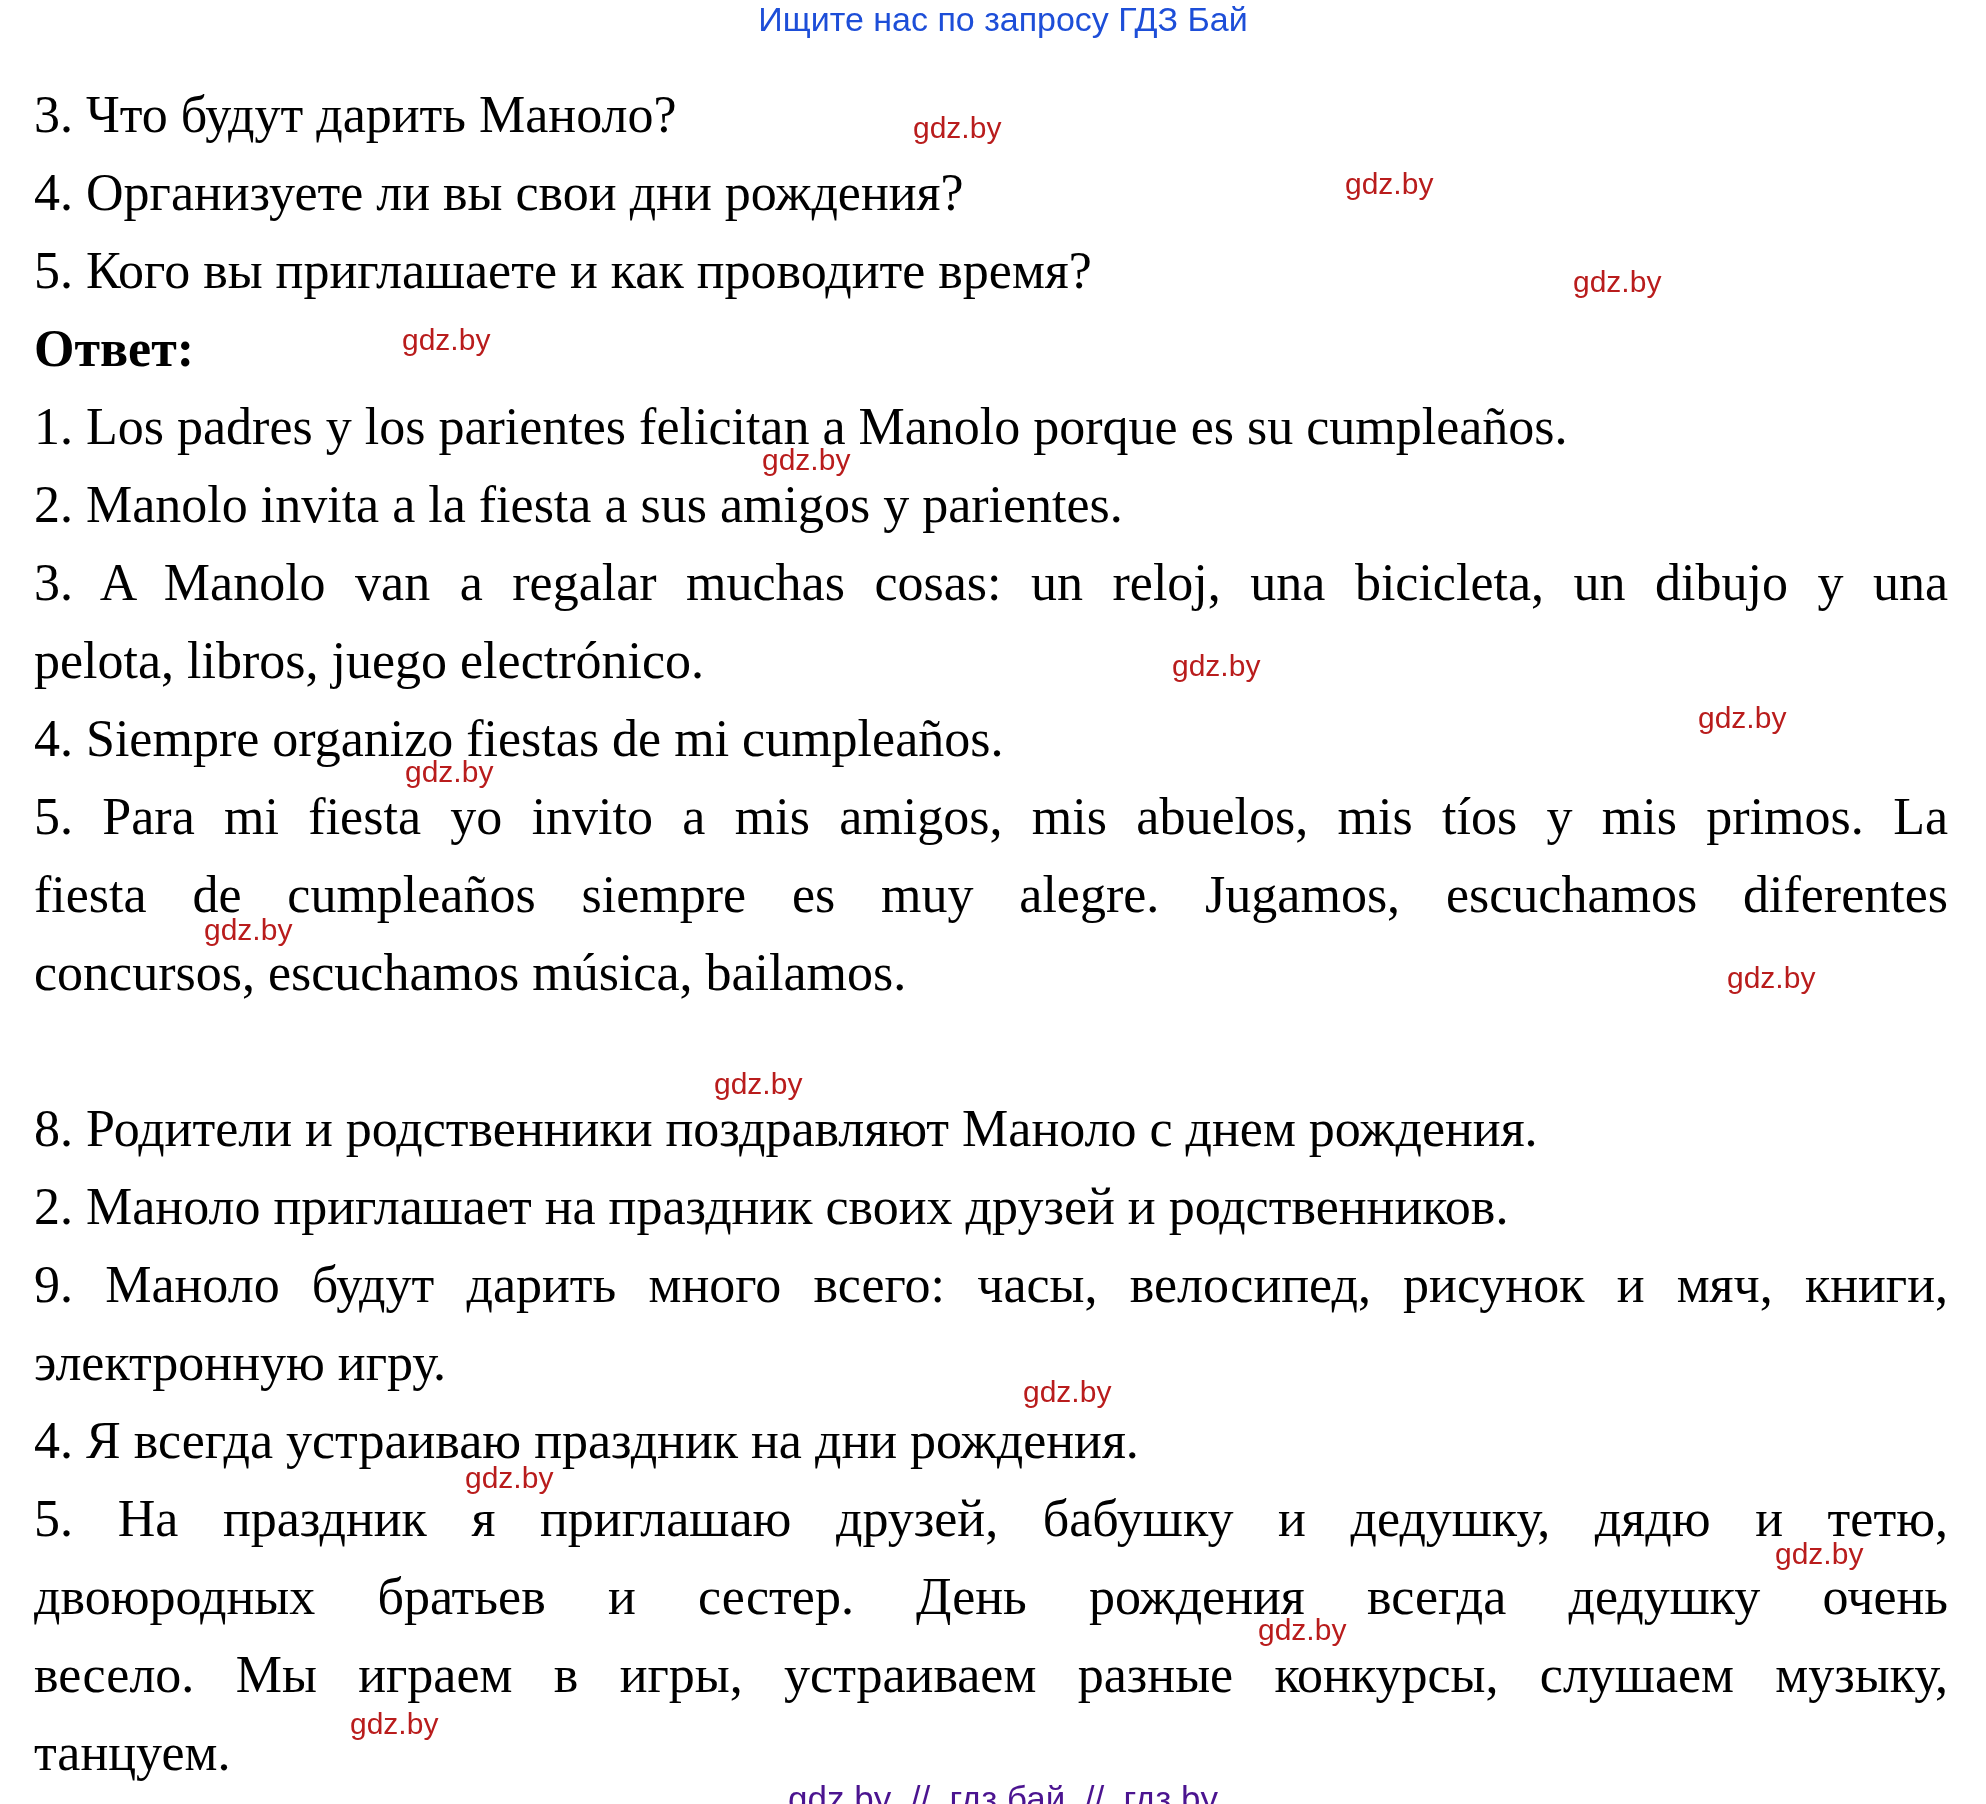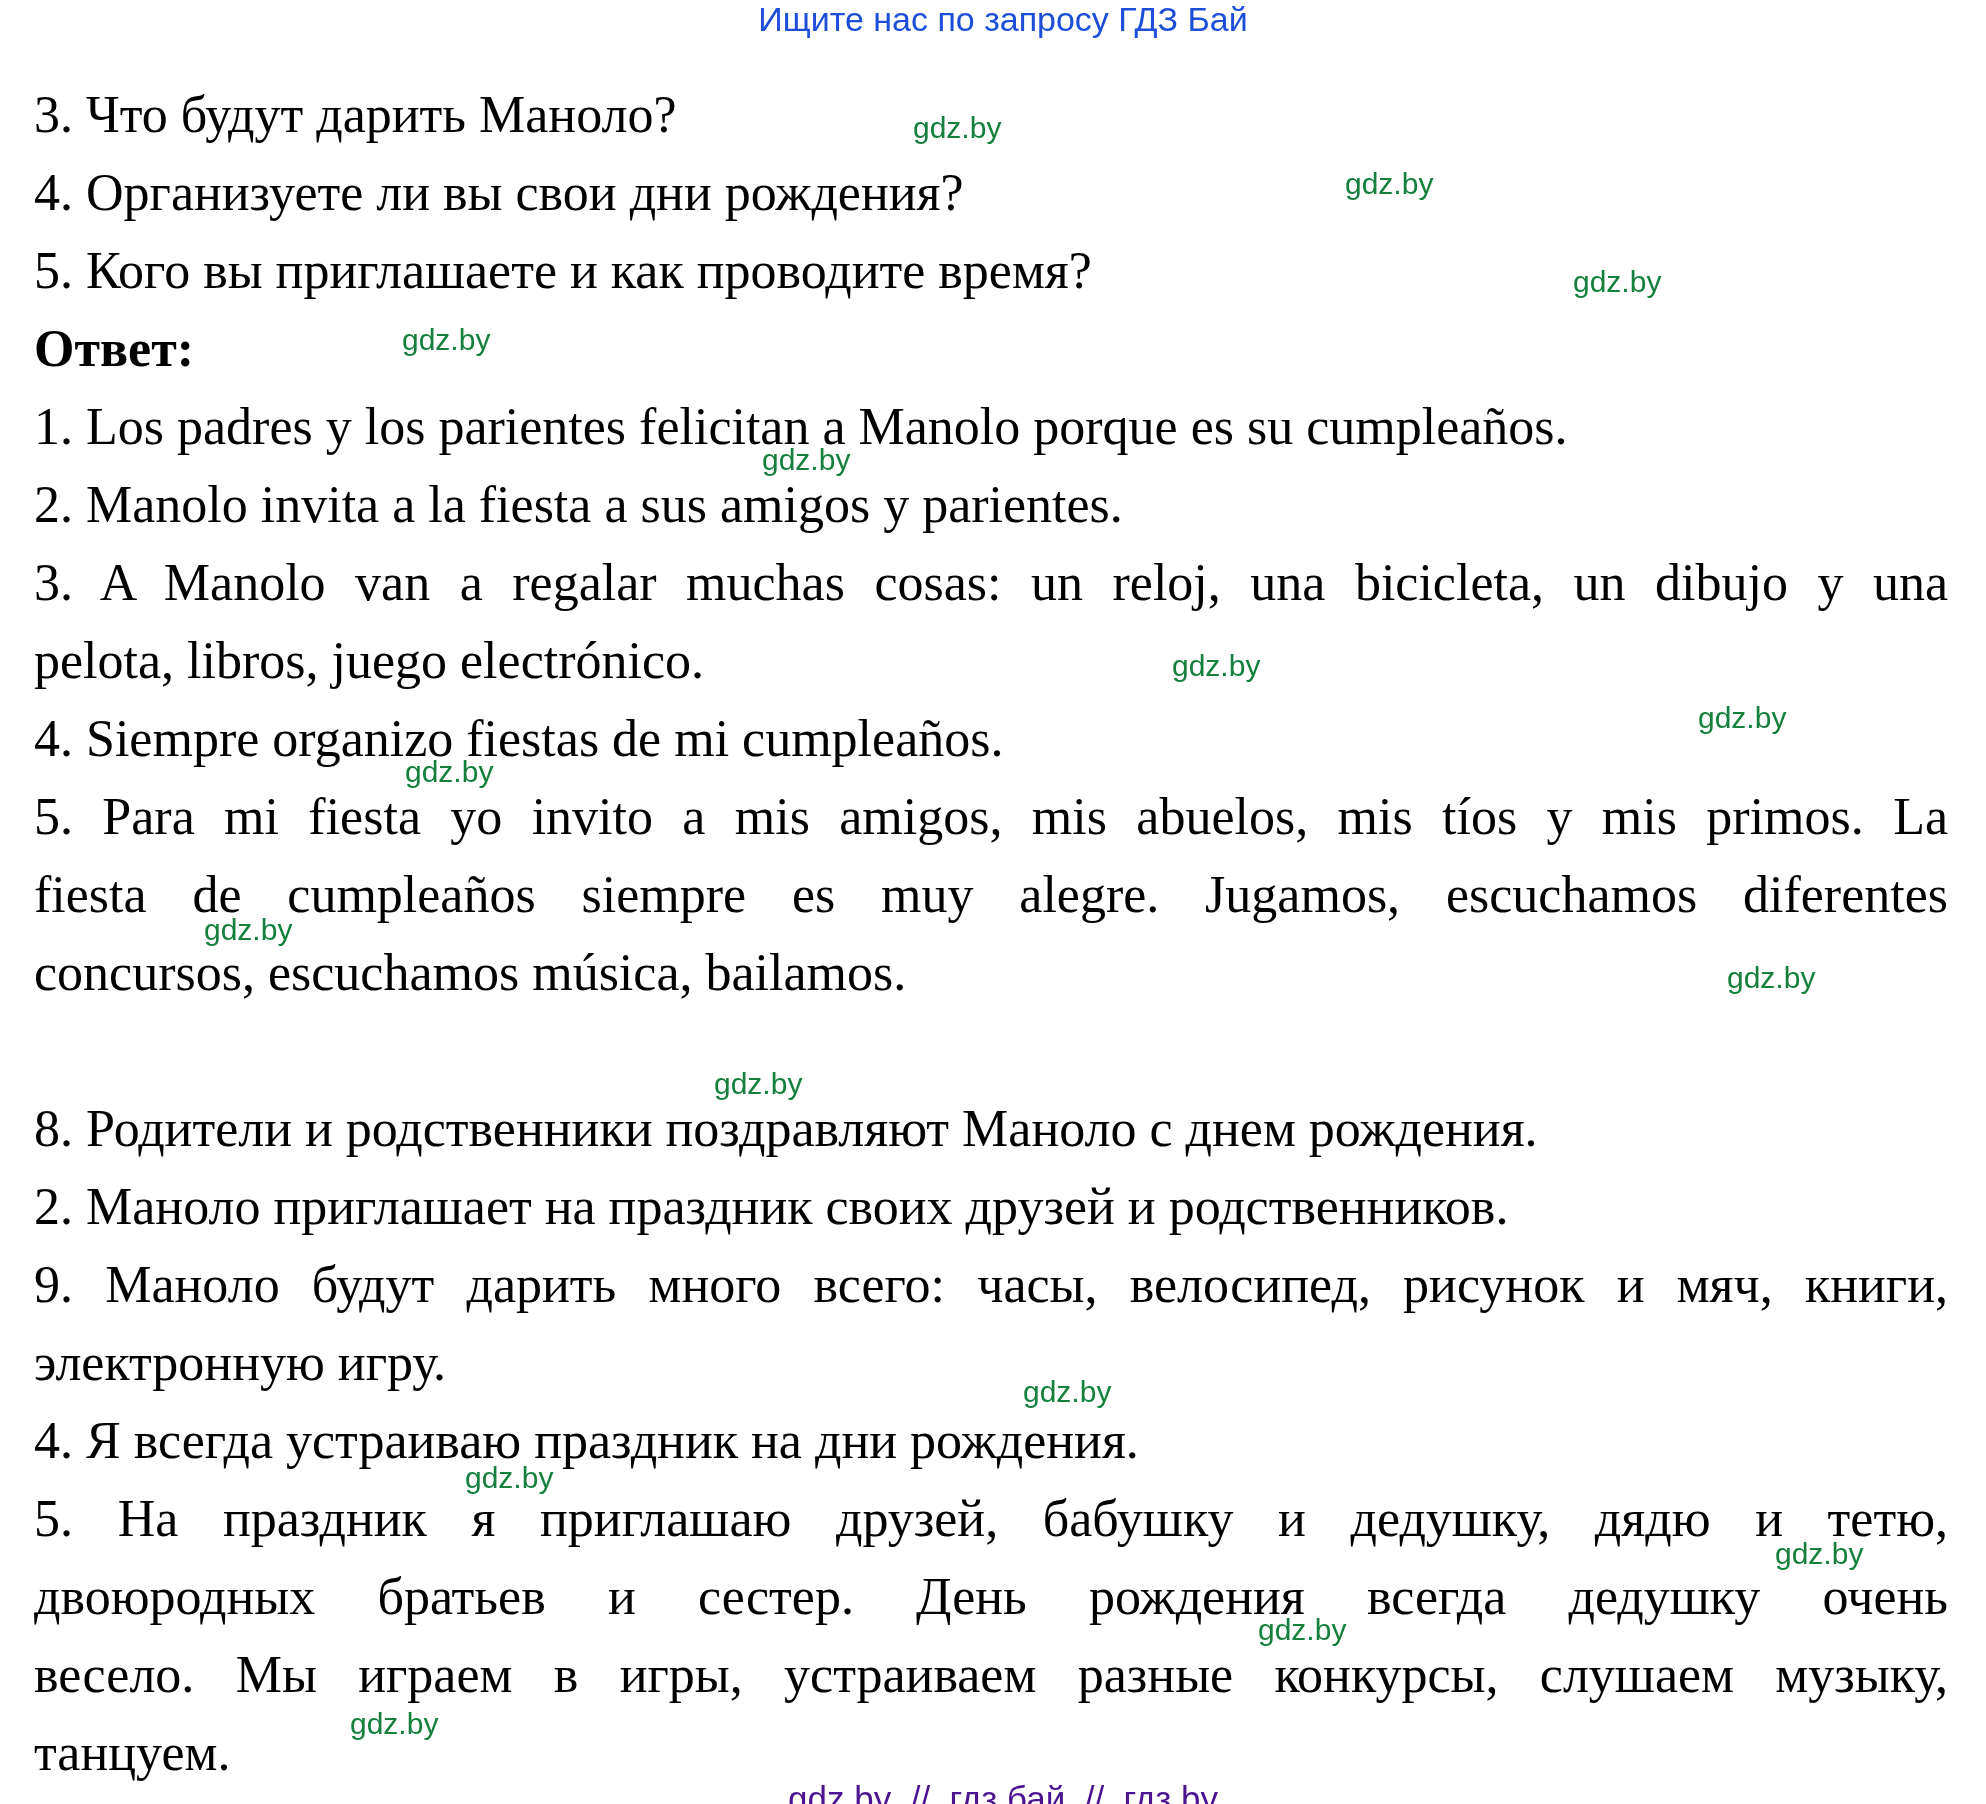--- a/index.html
+++ b/index.html
@@ -14,21 +14,21 @@
     position: absolute; left: 34px; top: 76px; width: 1914px;
     font-family: "Liberation Serif", serif; font-size: 52px; line-height: 78px;
     color: #000;
   }
   .line { white-space: nowrap; height: 78px; }
   .just { text-align: justify; text-align-last: justify; white-space: normal; height: 78px; overflow: hidden; }
   .bold { font-weight: bold; }
   .gap { height: 78px; }
   .wm {
     position: absolute; font-family: "Liberation Sans", sans-serif;
-    font-size: 30px; color: #15803d; line-height: 32px; white-space: nowrap;
+    font-size: 30px; color: #b91c1c; line-height: 32px; white-space: nowrap;
   }
   .footer {
     position: absolute; left: 0; top: 1780px; width: 1986px; height: 40px;
     text-align: center; font-family: "Liberation Sans", sans-serif;
     font-size: 35px; line-height: 38px;
   }
   .footer span { display: inline-block; position: relative; left: 10px; }
 </style>
 </head>
 <body>

